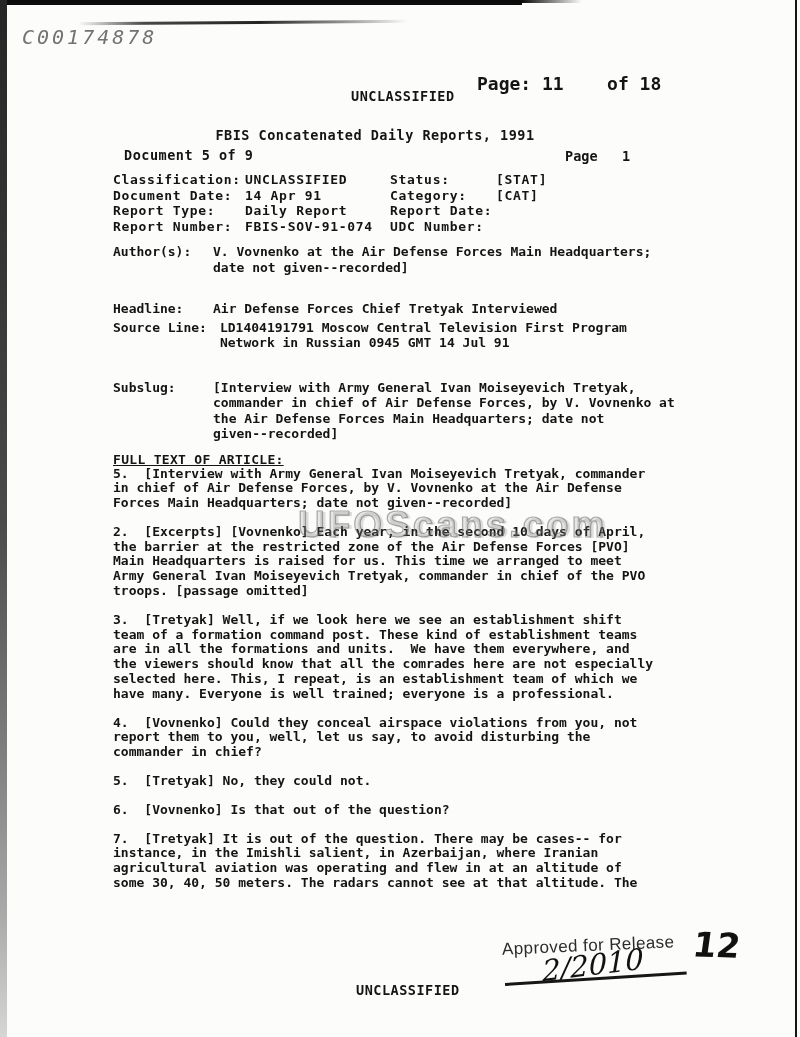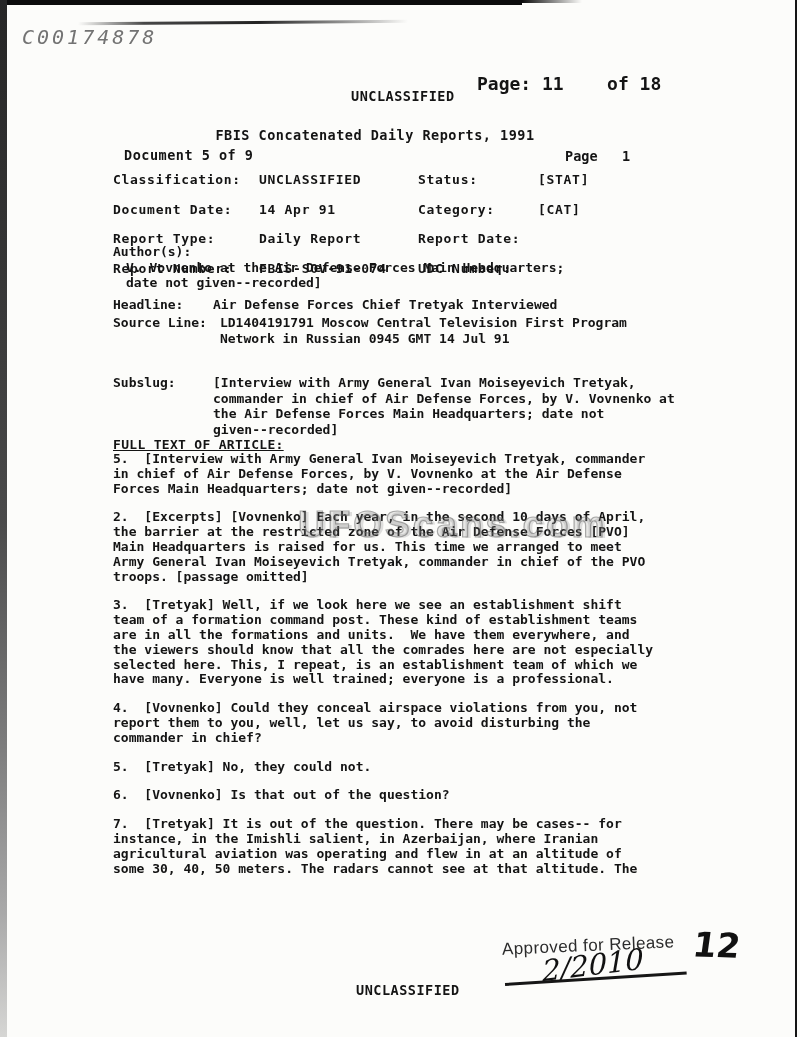--- a/index.html
+++ b/index.html
@@ -25,27 +25,27 @@
   .mono{font-weight:700;}
   .pre{white-space:pre;}
   .scan-id{position:absolute;left:22px;top:25px;font-size:20px;font-weight:400;letter-spacing:3px;color:#737373;font-style:italic;}
   .page-indicator{position:absolute;left:477px;top:73px;font-size:18px;}
   .class-top{position:absolute;left:351px;top:88px;font-size:13.5px;letter-spacing:.5px;}
   .report-title{position:absolute;left:113px;top:127px;width:524px;text-align:center;font-size:13.5px;letter-spacing:.5px;}
   .doc-pos{position:absolute;left:124px;top:147px;font-size:13.5px;letter-spacing:.5px;}
   .page-num{position:absolute;left:565px;top:148px;font-size:13.5px;}
   .meta-grid{position:absolute;left:113px;top:172px;display:grid;
     grid-template-columns:132px 145px 106px auto;
-    font-size:13px;line-height:15.6px;letter-spacing:.7px;gap:14px;}
+    font-size:13px;line-height:15.6px;letter-spacing:.7px;}
   .content{position:absolute;left:113px;top:244px;width:556px;font-size:13px;}
   .field{display:flex;line-height:15.5px;}
-  .field.mb14{margin-bottom:6px;flex-direction:column;}
+  .field.mb14{margin-bottom:26px;}
   .field.mb13{margin-bottom:3px;}
   .field.mb12{margin-bottom:29px;}
-  .field.mb10{}
+  .field.mb10{margin-bottom:10px;}
   .f-label{min-width:87px;white-space:pre;flex:none;}
   .f-value{white-space:pre;margin-left:13px;}
   .article-heading{line-height:15px;letter-spacing:.3px;text-decoration:underline;}
   .para{white-space:pre;line-height:14.8px;margin:0 0 14px 0;}
   
   .watermark{position:absolute;left:298px;top:504px;font-family:"Liberation Sans",sans-serif;
     font-size:37px;font-weight:700;letter-spacing:3px;
     color:rgba(125,125,125,0.16);
     -webkit-text-stroke:1.2px rgba(105,105,105,0.55);
     text-shadow:3px 1px 0 rgba(120,120,120,0.22);

